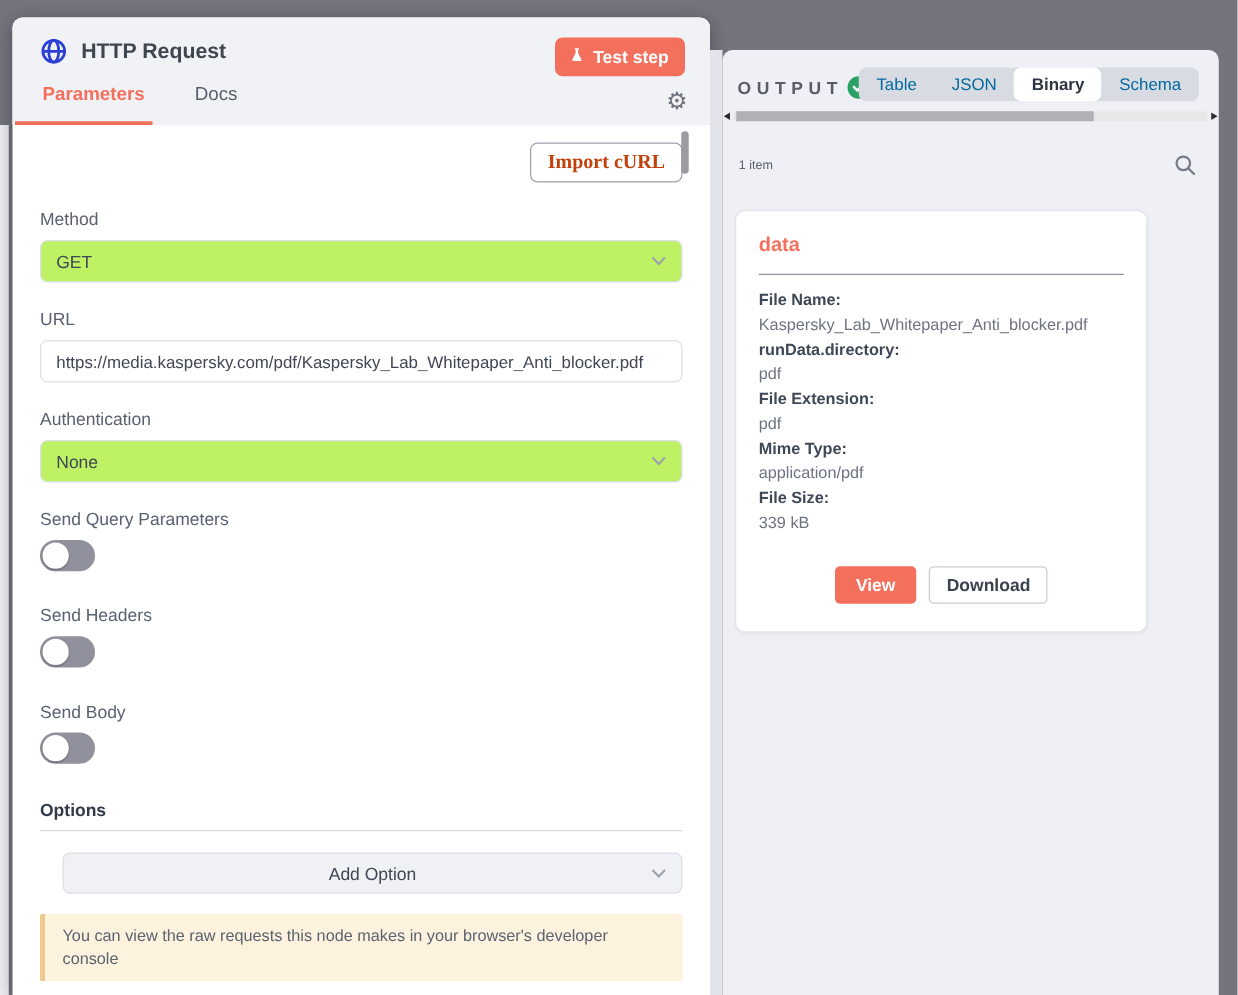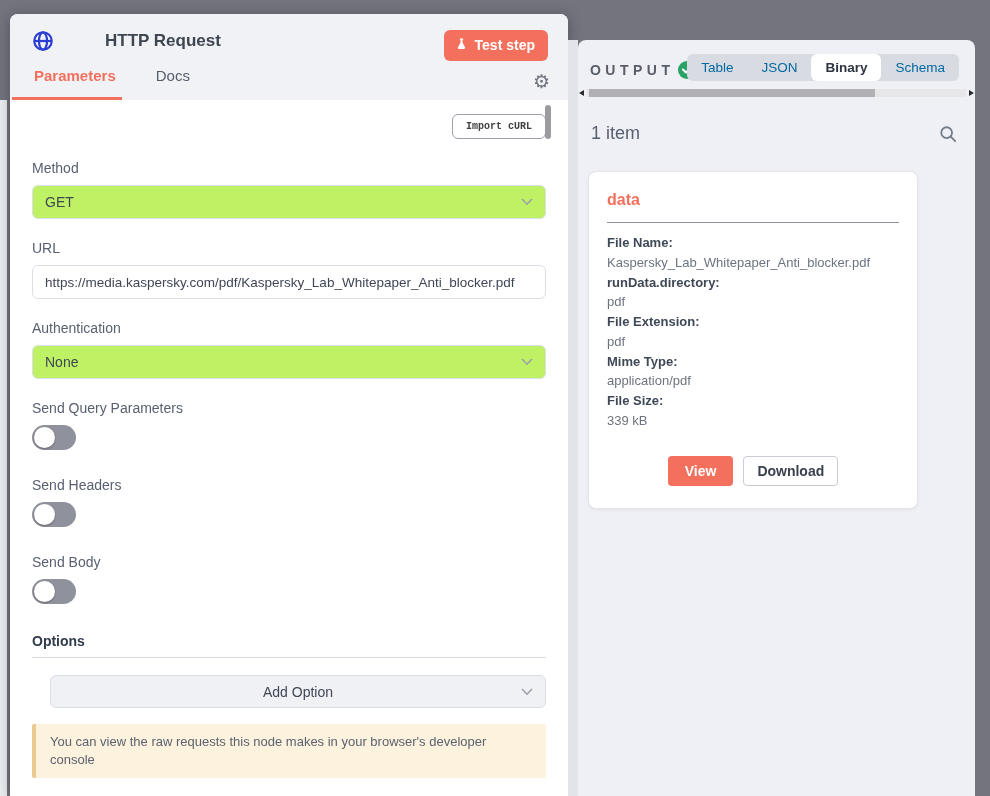--- a/index.html
+++ b/index.html
@@ -6,37 +6,37 @@
   html,body { width:990px; height:796px; overflow:hidden; }
   body { font-family:"Liberation Sans", sans-serif; background:#74747e; position:relative; }
 
   
   #left-sliver { position:absolute; left:0; top:100px; bottom:0; width:7px; background:#edeff3; }
 
   
   #node-panel { position:absolute; left:10px; top:14px; width:558px; bottom:0;
     background:#fff; border-radius:8px 8px 0 0; box-shadow:0 2px 14px rgba(20,20,30,.35); }
   .np-header { position:relative; background:#f1f2f6; border-radius:8px 8px 0 0; padding:16px 20px 0 22px; height:86px; }
-  .np-title-row { display:flex; align-items:center;gap:40px; }
+  .np-title-row { display:flex; align-items:center; }
   .globe-icon { width:22px; height:22px; flex:0 0 auto; }
   .np-title { margin-left:11px; font-size:17px; font-weight:700; color:#3e4651; }
   .test-btn { position:absolute; right:20px; top:16px; background:#f3705d; color:#fff; border:none;
     border-radius:6px; padding:7px 13px 8px 11px; font-size:14px; font-weight:600; cursor:pointer;
     display:flex; align-items:flex-start; gap:7px; font-family:inherit; }
   .flask-icon { width:13px; height:14px; }
   .np-tabs { display:flex; gap:40px; margin-top:15px; padding-left:2px; }
   .np-tab { font-size:15px; color:#555d6b; padding-bottom:10px; cursor:pointer;text-align:center; }
   .np-tab.active { color:#f3705d; font-weight:600; }
   .tab-underline { position:absolute; left:2px; bottom:0; width:110px; height:3px; background:#f3705d; }
   .gear { position:absolute; right:18px; top:58px; font-size:19px; color:#6f747e; cursor:pointer; line-height:1; }
 
   .np-body { position:relative; padding:14px 22px 0 22px; }
   .import-row { display:flex; justify-content:flex-end; }
   .import-btn { background:#fff; border:1px solid #9ba1ac; border-radius:6px; padding:6px 13px;
-    font-size:10px; font-weight:700; color:#404040; cursor:pointer; font-family:Liberation Mono, monospace; }
+    font-size:16px; font-weight:700; color:#c2410c; cursor:pointer; font-family:Liberation Serif, serif; }
 
   .fgroup { margin-top:21px; }
   .flabel { display:block; font-size:14px; color:#596070; margin-bottom:9px; }
   .select { position:relative; height:34px; border:1px solid #dcdfe6; border-radius:6px; background:#bef264;
     display:flex; align-items:center; padding:0 12px; cursor:pointer; }
   .select span { font-size:14px; color:#3f4655; }
   .chev { position:absolute; right:12px; top:50%; transform:translateY(-50%); }
   .text-input { width:100%; height:34px; border:1px solid #dcdfe6; border-radius:6px; padding:0 12px;
     font-size:13.5px; color:#3f4655; font-family:inherit; background:#fff; }
 
@@ -67,21 +67,21 @@
   .op-tab.active { background:#fff; color:#2e3440; font-weight:700; }
 
   .h-scroll { position:relative; margin:3px 0 0 0; height:12px; }
   .h-track { position:absolute; left:9px; right:9px; top:2px; height:8px; background:#e7e7ea; }
   .h-thumb { position:absolute; left:11px; top:2px; height:8px; width:72%; background:#b1b1b5; cursor:pointer; }
   .arr { position:absolute; top:3px; width:0; height:0; border-top:3.5px solid transparent; border-bottom:3.5px solid transparent; cursor:pointer; }
   .arr-l { left:1px; border-right:5px solid #2b2b2e; }
   .arr-r { right:1px; border-left:5px solid #2b2b2e; }
 
   .items-row { display:flex; align-items:center; justify-content:space-between; margin:24px 18px 0 13px; }
-  .items-count { font-size:18px; color:#596070; }
+  .items-count { font-size:10px; color:#596070; }
   .search-icon { cursor:pointer; }
 
   .binary-card { margin:27px 0 0 10px; width:330px; background:#fff; border:1px solid #e3e5eb;
     border-radius:8px; padding:19px 18px 22px 18px; box-shadow:0 1px 3px rgba(40,40,60,.06); }
   .card-key { font-size:16px; font-weight:700; color:#f3705d; }
   .card-hr { border:none; border-top:1px solid #8d929c; margin:13px 0 10px 0; }
   .cfield-label { font-size:13px; font-weight:700; color:#3f4856; line-height:1.52; }
   .cfield-value { font-size:13px; color:#6d7480; line-height:1.52; word-break:break-all; }
   .card-buttons { margin-top:25px; display:flex; justify-content:center; gap:10px; }
   .view-btn { background:#f3705d; color:#fff; border:none; border-radius:4px; padding:6px 17px;

